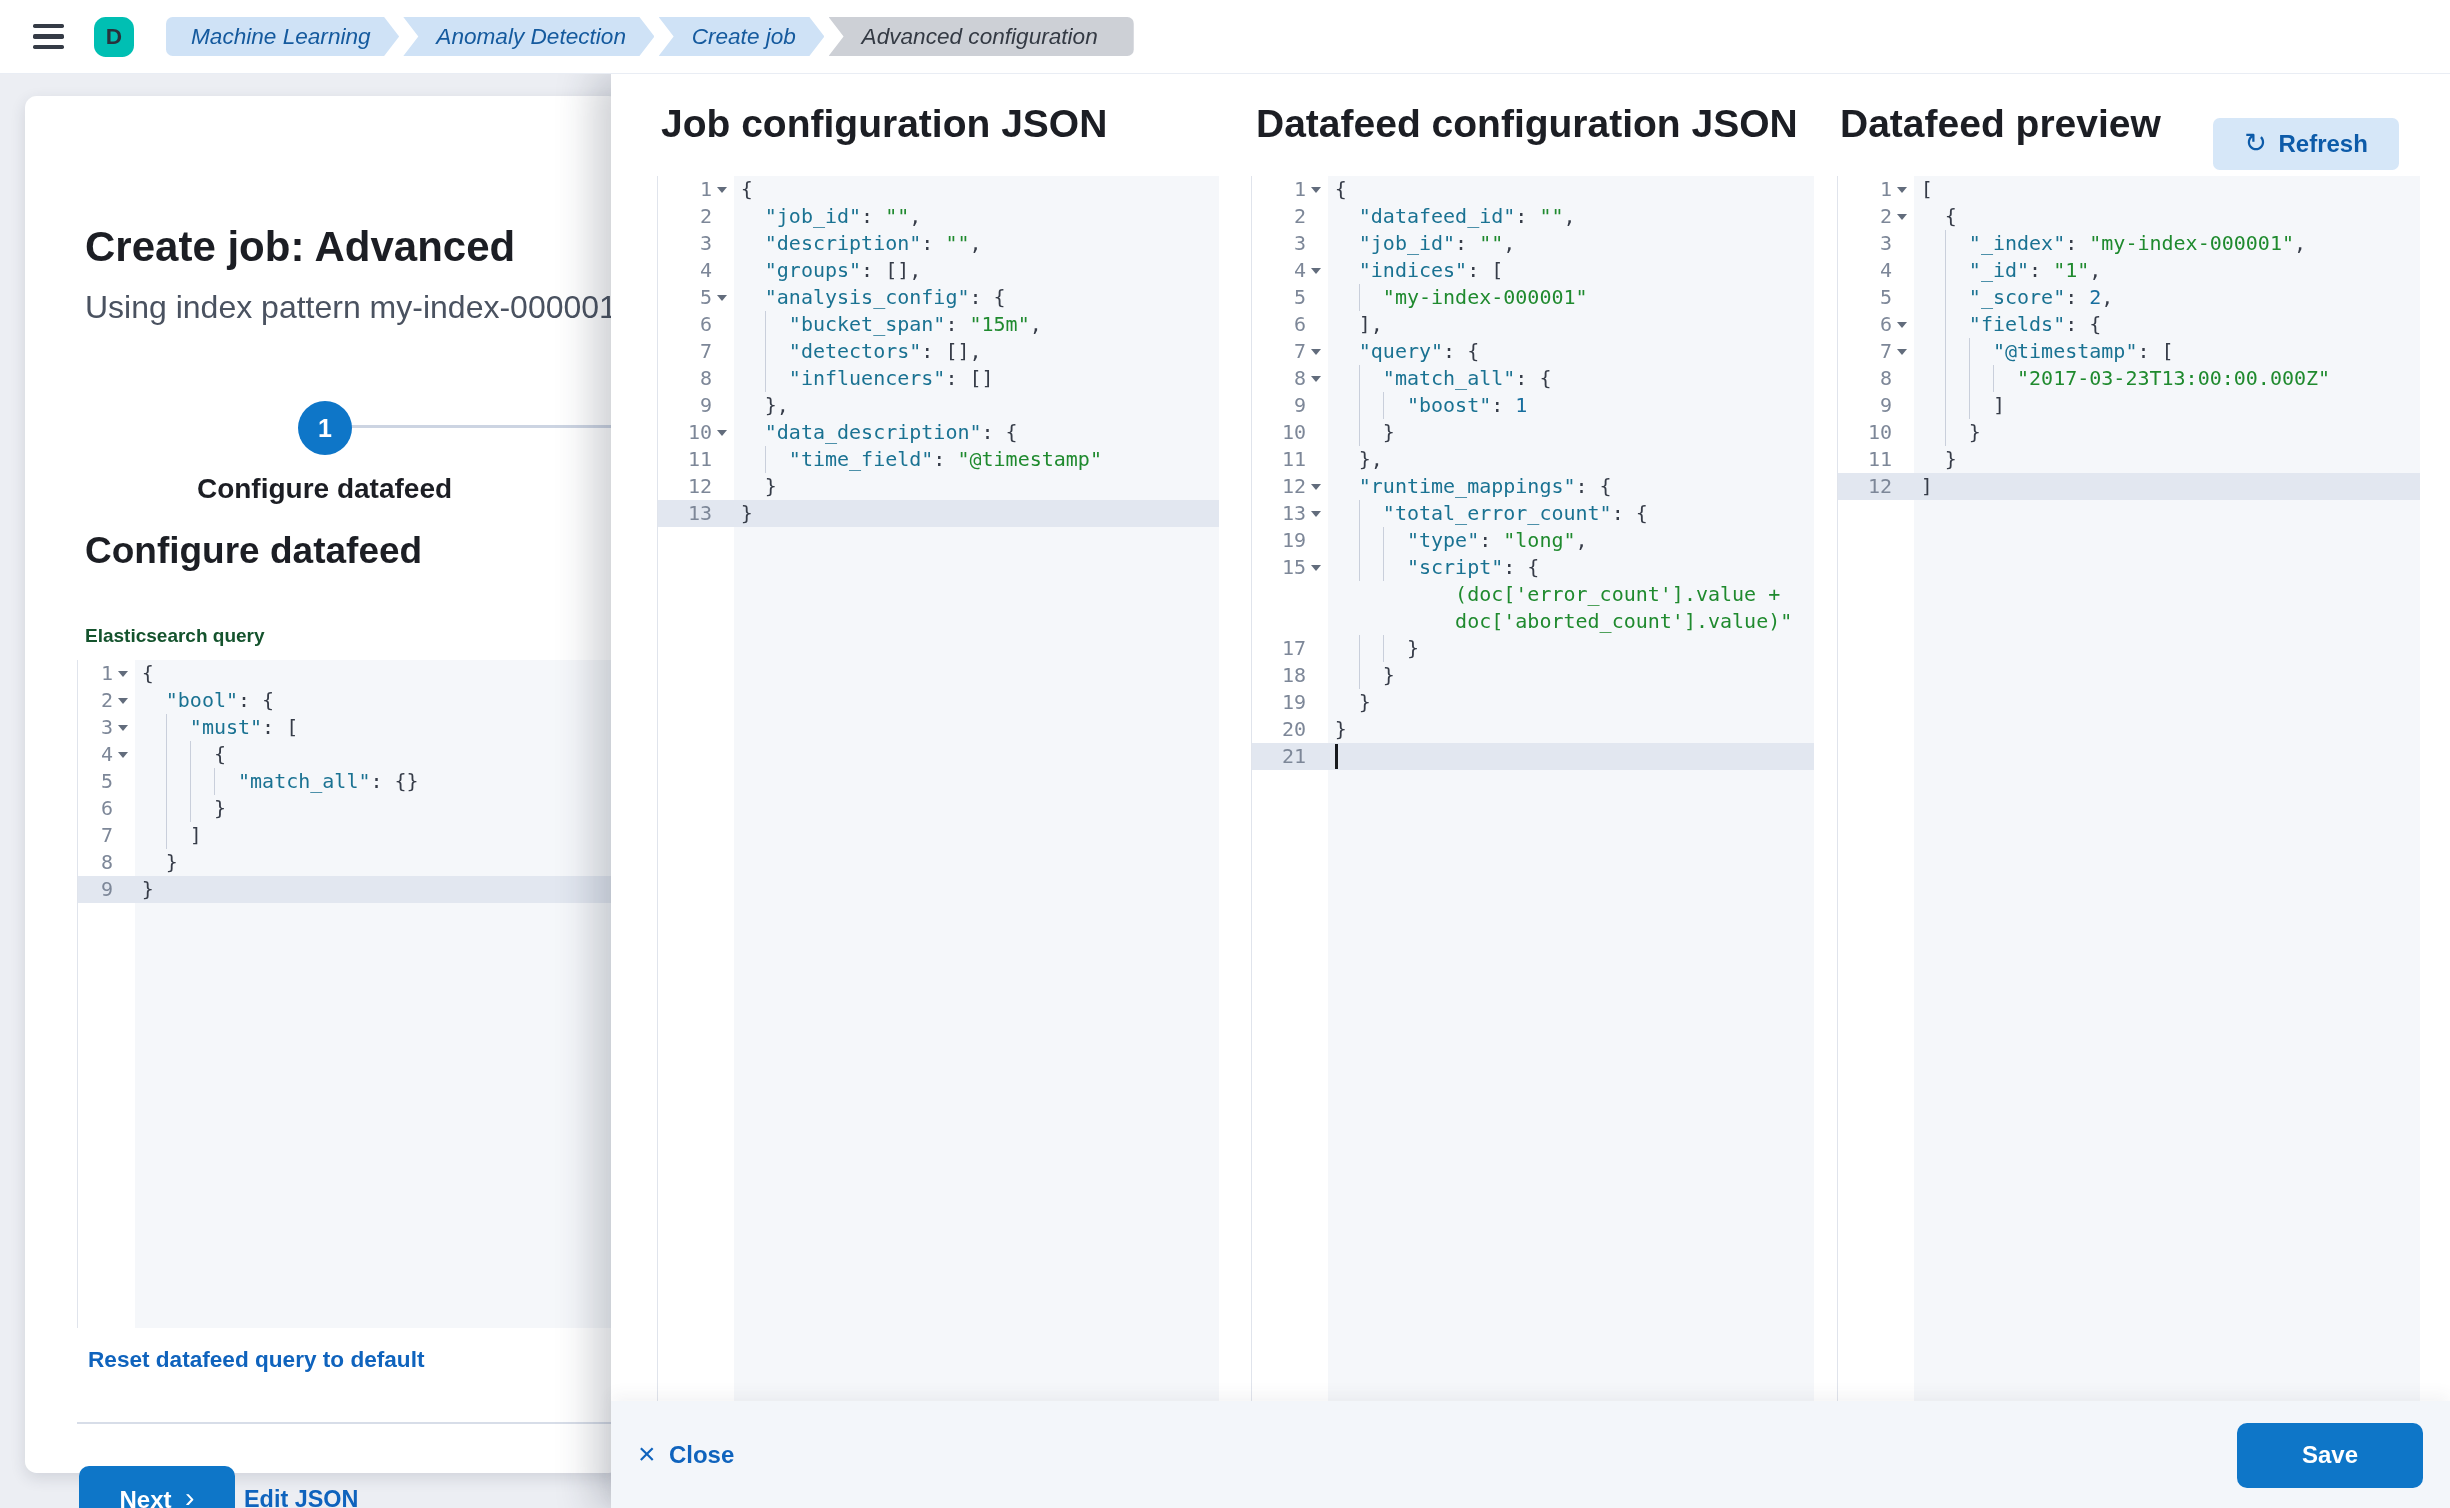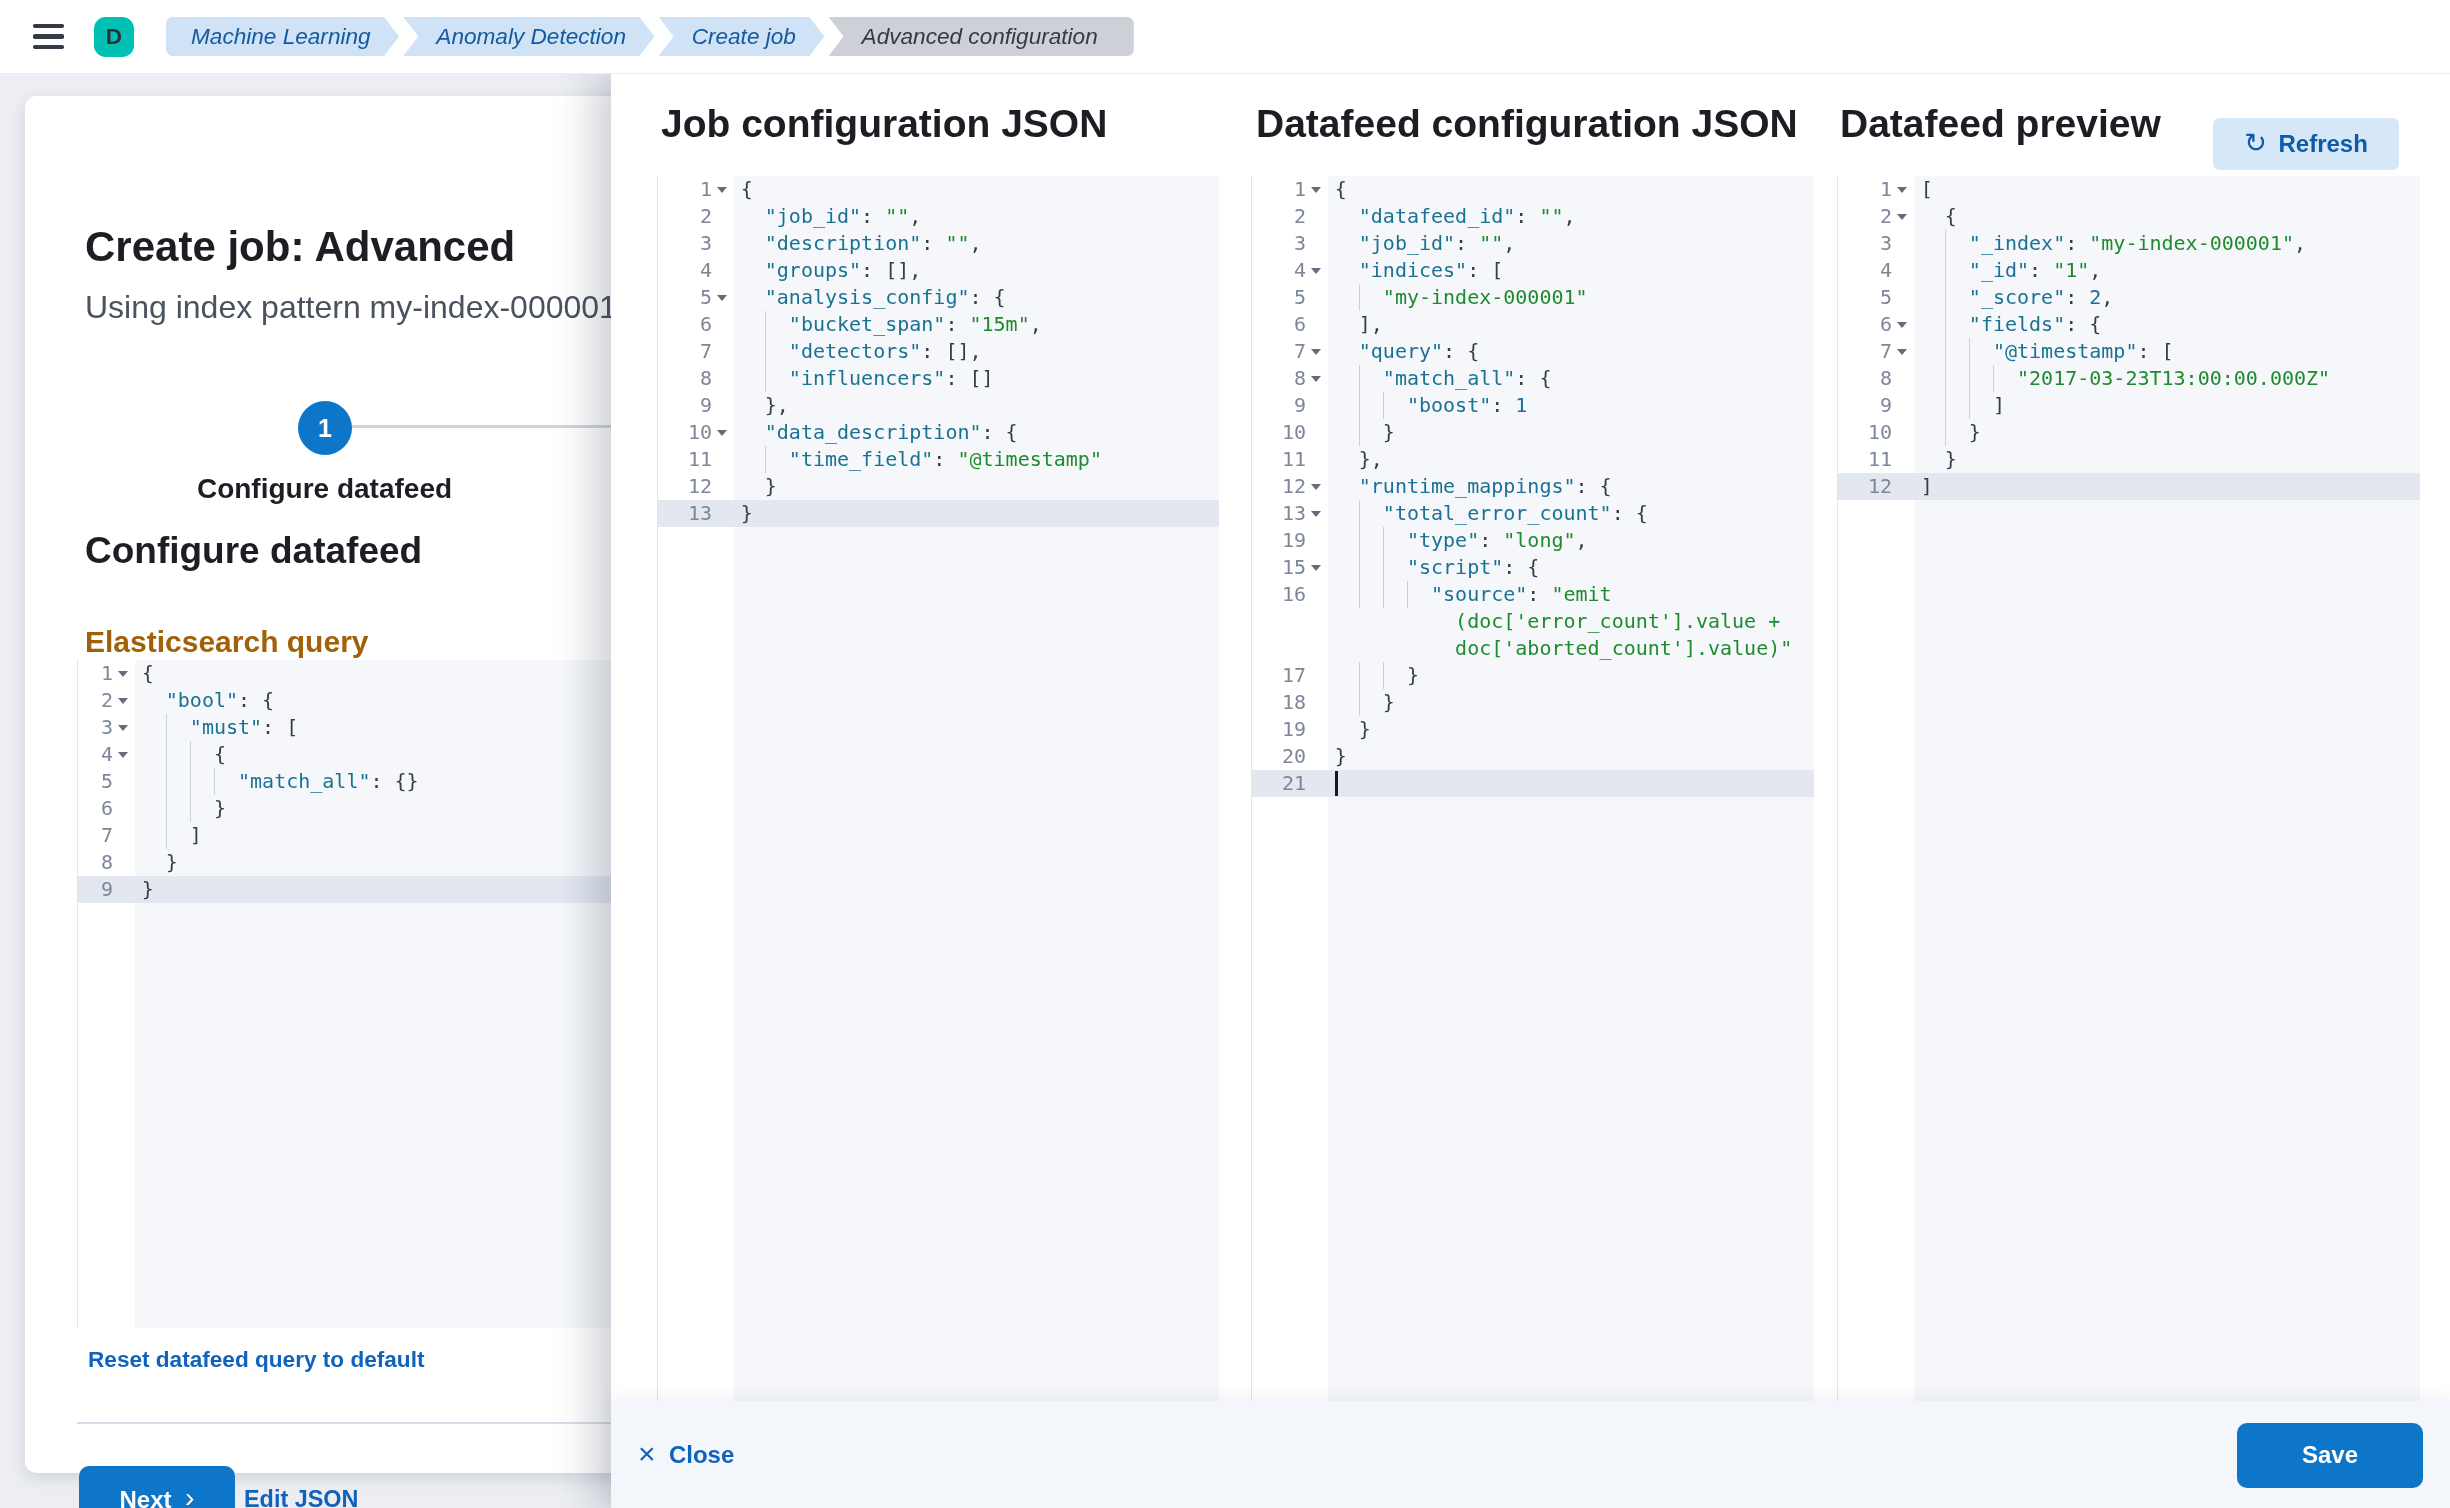--- a/index.html
+++ b/index.html
@@ -31,21 +31,21 @@
   .card-inner { position:relative; width:100%; height:100%; }
   .page-title { position:absolute; left:60px; top:127px; font-size:42px; font-weight:700; color:#1c1e24; }
   .page-subtitle { position:absolute; left:60px; top:193px; font-size:32px; color:#4a5260;text-align:right; }
   .step-line { position:absolute; left:300px; top:329px; width:320px; height:2.5px; background:#ccd4e2; }
   .step-circle { position:absolute; left:273px; top:305px; width:54px; height:54px; border-radius:50%;
                  background:#0e76c8; color:#fff; font-size:25px; font-weight:600;
                  display:flex; align-items:center; justify-content:center; z-index:2; }
   .step-label { position:absolute; left:132px; top:377px; width:335px; text-align:center;
                 font-size:28px; font-weight:700; color:#1c1e24; }
   .section-title { position:absolute; left:60px; top:434px; font-size:37px; font-weight:700; color:#1c1e24; }
-  .es-label { position:absolute; left:60px; top:529px; font-size:30px; font-weight:700; color:#a16207; }
+  .es-label { position:absolute; left:60px; top:529px; font-size:19px; font-weight:700; color:#14532d; }
   .reset-link { position:absolute; left:63px; top:1251px; font-size:22.6px; font-weight:600; color:#0f63bd; cursor:pointer; }
   .divider { position:absolute; left:52px; top:1326px; width:568px; height:1.7px; background:#d7dde8; }
   .next-btn { position:absolute; left:54px; top:1370px; width:156px; height:67px; background:#0e76c8;
               border:none; border-radius:10px; color:#fff; font-size:24px; font-weight:600;
               font-family:"Liberation Sans", sans-serif; display:flex; align-items:center;
               justify-content:center; gap:13.4px; cursor:pointer; }
   .next-chevron { font-size:28.5px; font-weight:400; margin-top:-3.3px; }
   .editjson-link { position:absolute; left:219px; top:1390px; font-size:23.4px; font-weight:600;
                    color:#0f63bd; cursor:pointer; }
 
@@ -345,25 +345,20 @@
           <span class="num">19</span>
           <span class="fold"></span>
           <span class="codeline">  <span class="gd"></span><span class="gd"></span><span class="tk-k">"type"</span><span class="tk-p">: </span><span class="tk-s">"long"</span><span class="tk-p">,</span></span>
         </div>
         <div class="row">
           <span class="num">15</span>
           <span class="fold has"></span>
           <span class="codeline">  <span class="gd"></span><span class="gd"></span><span class="tk-k">"script"</span><span class="tk-p">: {</span></span>
         </div>
         <div class="row">
-          <span class="num">16</span>
-          <span class="fold"></span>
-          <span class="codeline">  <span class="gd"></span><span class="gd"></span><span class="gd"></span><span class="tk-k">"source"</span><span class="tk-p">: </span><span class="tk-s">"emit</span></span>
-        </div>
-        <div class="row">
           <span class="num"></span>
           <span class="fold"></span>
           <span class="codeline">          <span class="tk-s">(doc['error_count'].value +</span></span>
         </div>
         <div class="row">
           <span class="num"></span>
           <span class="fold"></span>
           <span class="codeline">          <span class="tk-s">doc['aborted_count'].value)"</span></span>
         </div>
         <div class="row">

